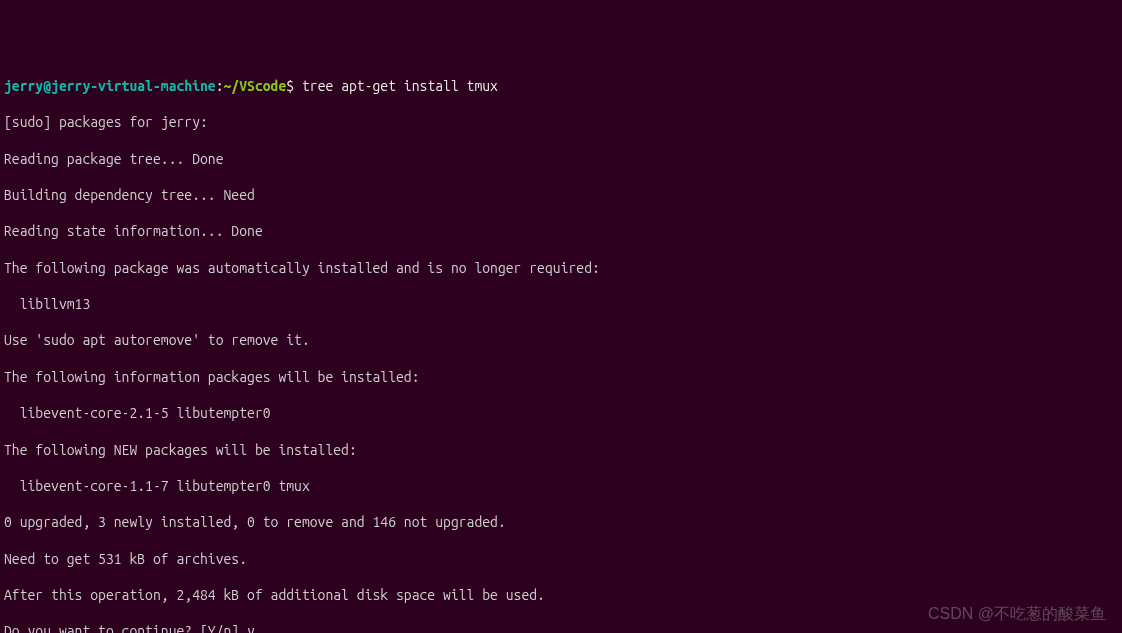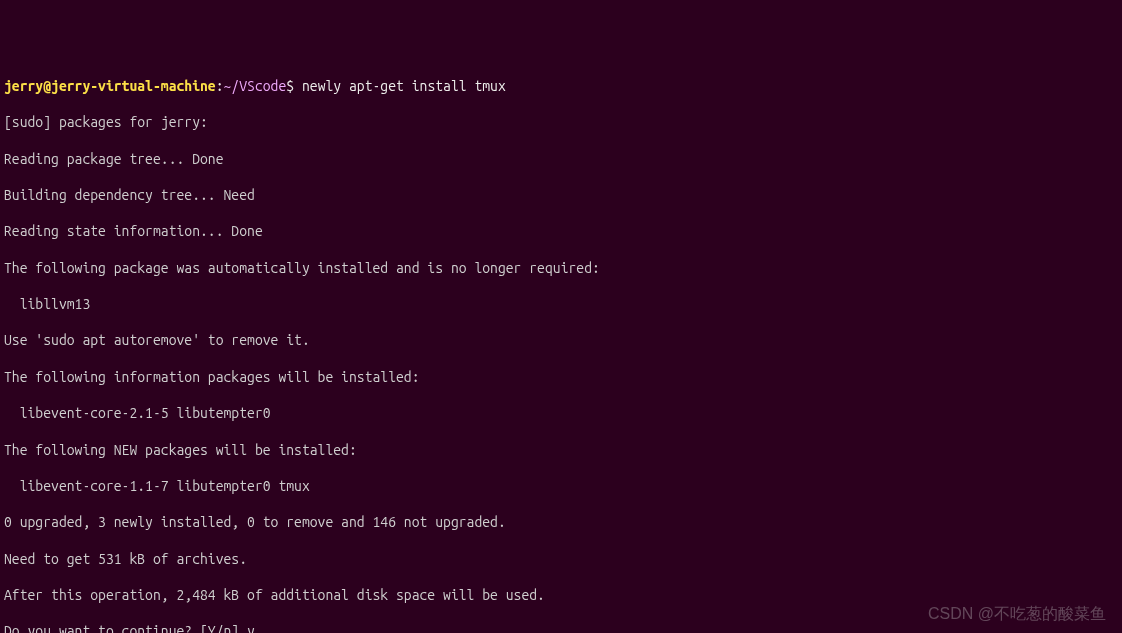--- a/index.html
+++ b/index.html
@@ -17,47 +17,47 @@
       width: 1122px;
       height: 633px;
       overflow: hidden;
       position: relative;
       white-space: pre;
     }
     .line {
       display: block;
     }
     .prompt-user {
-      color: #fde047;
+      color: #14b8a6;
       font-weight: bold;
     }
     .prompt-path {
-      color: #f0abfc;
-      font-weight: normal;
+      color: #84cc16;
+      font-weight: bold;
     }
     .white-text {
       color: #eeeeec;
     }
     .watermark {
       position: absolute;
       bottom: 8px;
       right: 16px;
       color: rgba(200, 200, 200, 0.35);
       font-family: Arial, sans-serif;
       font-size: 16px;
       pointer-events: none;
       margin-top: 17px;
     }
   </style>
 </head>
 <body>
 
 
 
-<div class="line"><span class="prompt-user">jerry@jerry-virtual-machine</span><span class="white-text">:</span><span class="prompt-path">~/VScode</span><span class="white-text">$ </span><span class="white-text">newly apt-get install tmux</span></div>
+<div class="line"><span class="prompt-user">jerry@jerry-virtual-machine</span><span class="white-text">:</span><span class="prompt-path">~/VScode</span><span class="white-text">$ </span><span class="white-text">tree apt-get install tmux</span></div>
 <div class="line">[sudo] packages for jerry:</div>
 <div class="line">Reading package tree... Done</div>
 <div class="line">Building dependency tree... Need</div>
 <div class="line">Reading state information... Done</div>
 <div class="line">The following package was automatically installed and is no longer required:</div>
 <div class="line">  libllvm13</div>
 <div class="line">Use 'sudo apt autoremove' to remove it.</div>
 <div class="line">The following information packages will be installed:</div>
 <div class="line">  libevent-core-2.1-5 libutempter0</div>
 <div class="line">The following NEW packages will be installed:</div>

